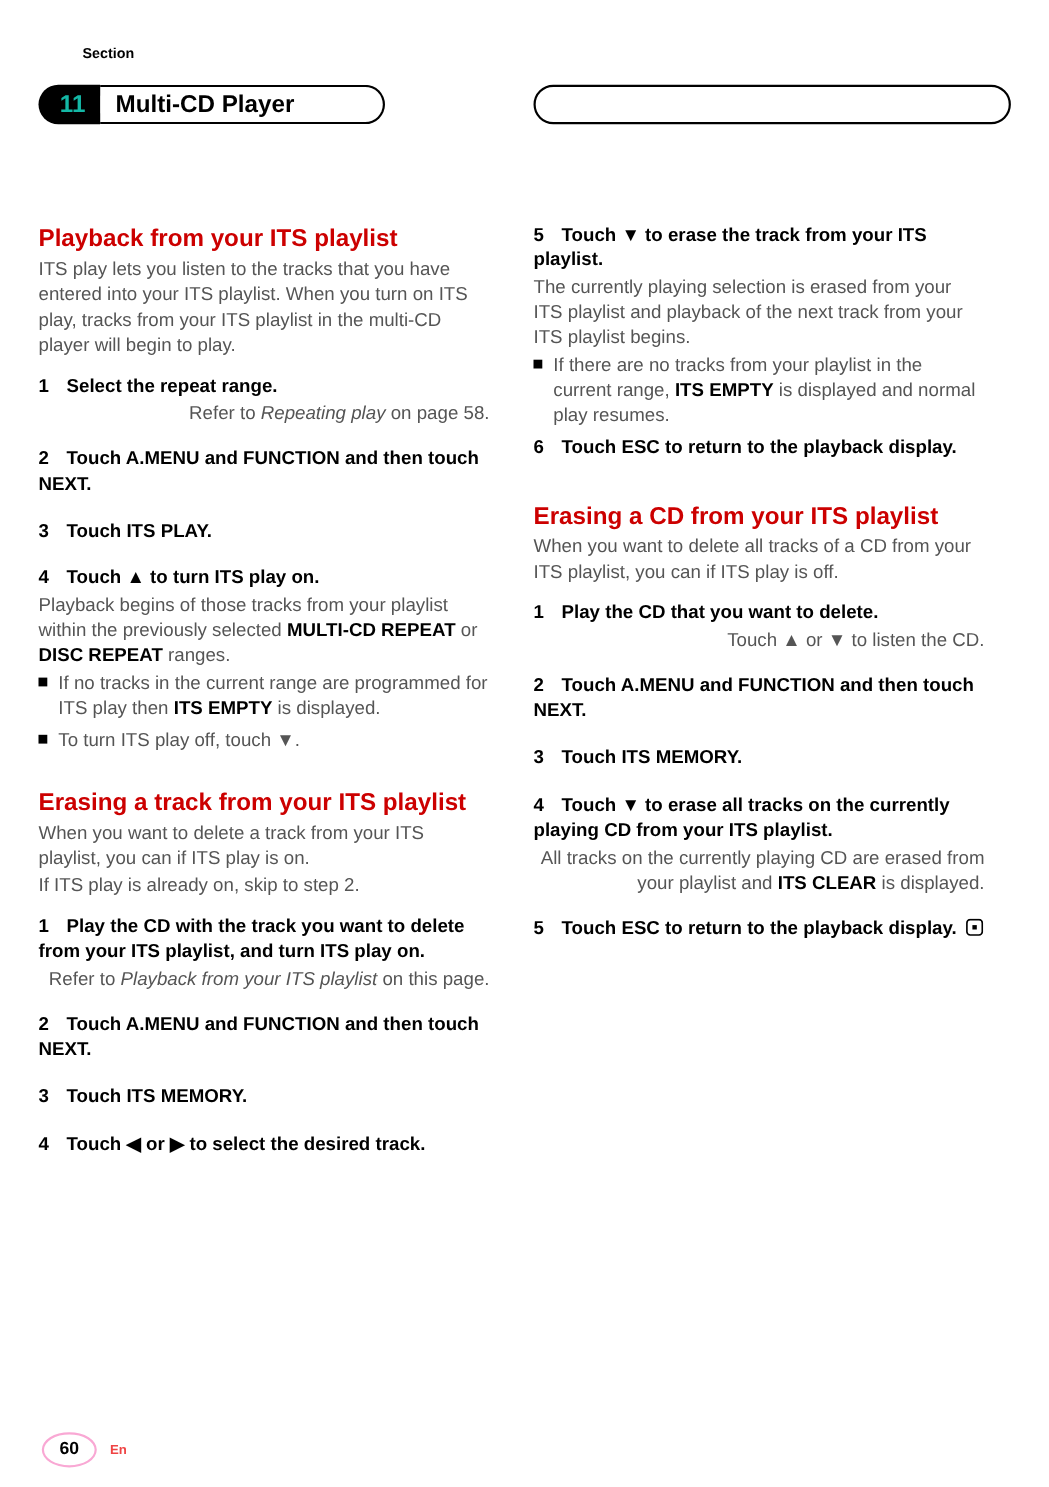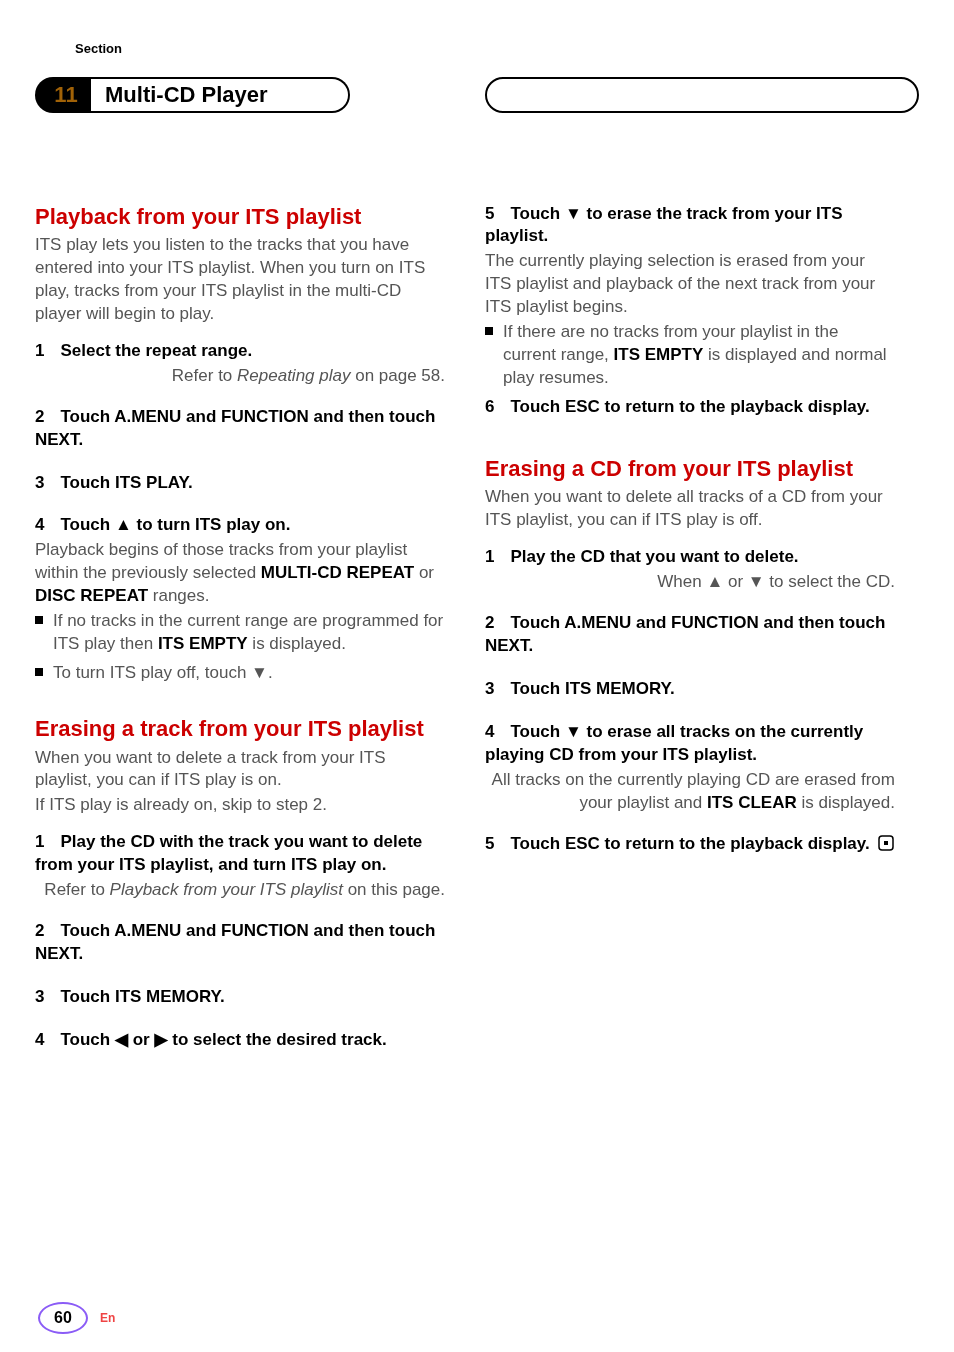--- a/index.html
+++ b/index.html
@@ -32,21 +32,21 @@
     margin-bottom: 90px;
   }
   .header-left {
     display: flex;
     align-items: center;
   }
   .section-badge {
     width: 50px;
     height: 36px;
     background: #000;
-    color: #a16207;
+    color: #14b8a6;
     font-weight: 800;
     font-size: 22px;
     display: flex;
     align-items: center;
     justify-content: center;
     border-top-left-radius: 18px;
     border-bottom-left-radius: 18px;
     padding-left: 6px;
   }
   .header-title-wrap {
@@ -111,21 +111,21 @@
   }
   .footer {
     position: absolute;
     bottom: 18px;
     left: 38px;
     display: flex;
     align-items: center;
     gap: 12px;
   }
   .page-oval {
-    border: 2px solid #8b5cf6;
+    border: 2px solid #f9a8d4;
     border-radius: 50%;
     width: 46px;
     height: 28px;
     display: flex;
     align-items: center;
     justify-content: center;
     font-weight: 800;
     font-size: 16px;
   }
   .lang {
@@ -234,21 +234,21 @@
       <div class="step" style="margin-bottom:36px">
         <span class="num">6</span><span>Touch ESC to return to the playback display.</span>
       </div>
 
       <h2 class="section">Erasing a CD from your ITS playlist</h2>
       <p class="gray">When you want to delete all tracks of a CD from your ITS playlist, you can if ITS play is off.</p>
 
       <div class="step">
         <span class="num">1</span><span>Play the CD that you want to delete.</span>
       </div>
-      <p class="step-body">When ▲ or ▼ to select the CD.</p>
+      <p class="step-body">Touch ▲ or ▼ to listen the CD.</p>
 
       <div class="step">
         <span class="num">2</span><span>Touch A.MENU and FUNCTION and then touch NEXT.</span>
       </div>
       <div style="height:18px"></div>
 
       <div class="step">
         <span class="num">3</span><span>Touch ITS MEMORY.</span>
       </div>
       <div style="height:18px"></div>

